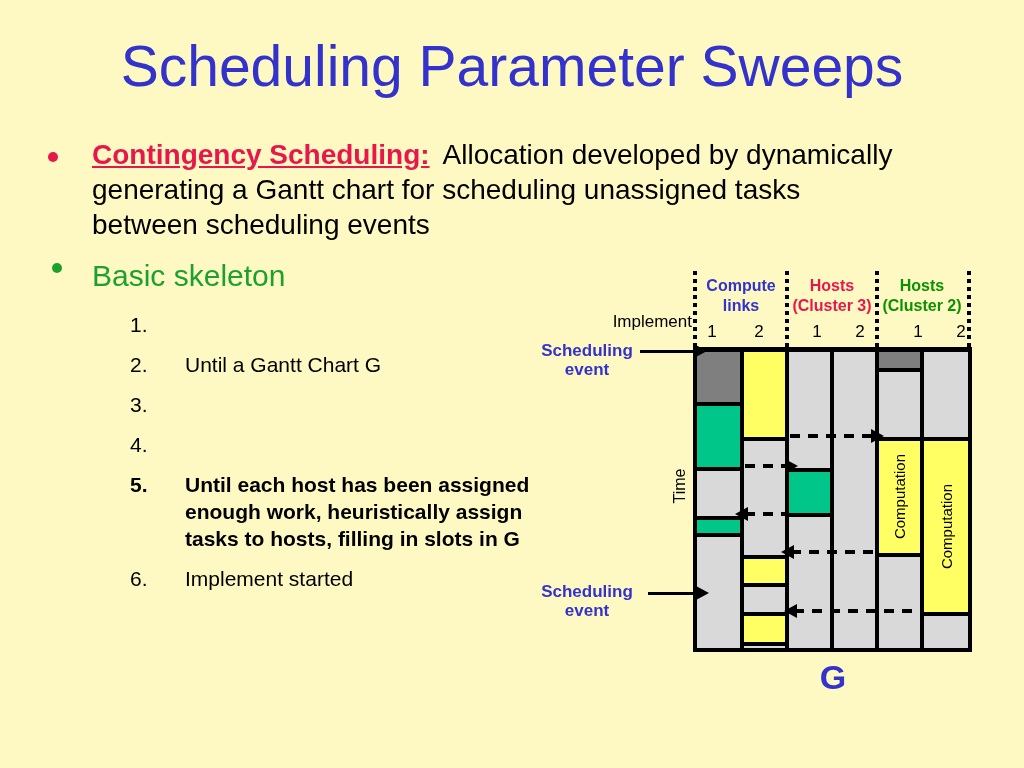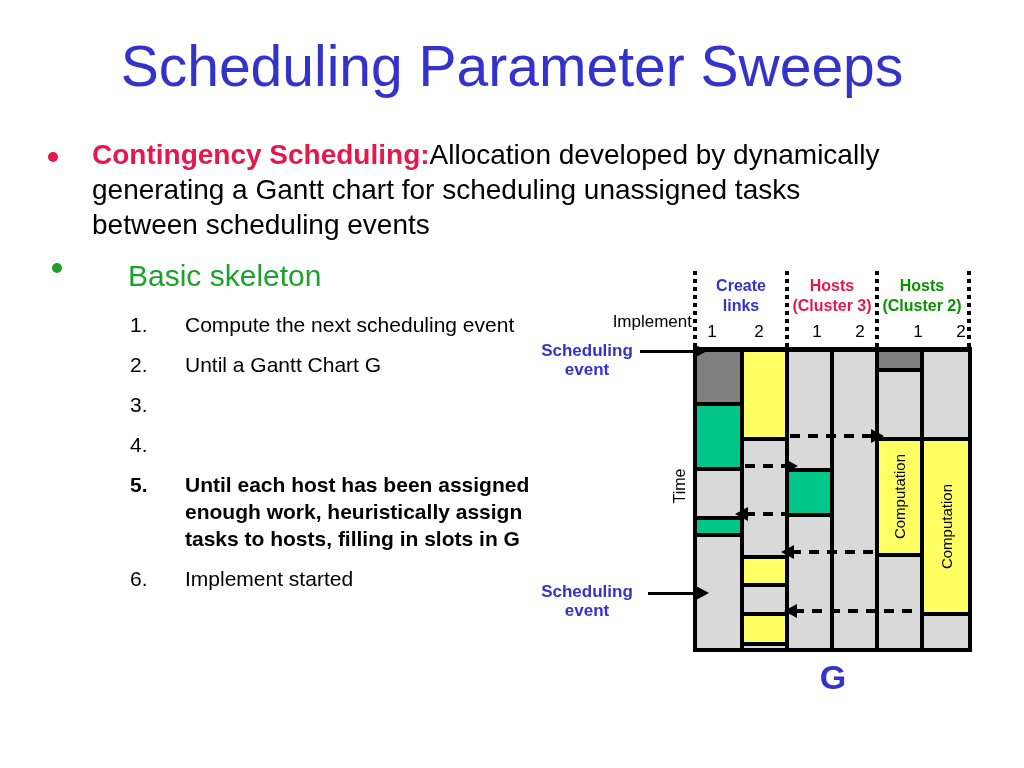--- a/index.html
+++ b/index.html
@@ -1,28 +1,28 @@
 <!DOCTYPE html>
 <html><head>
 <meta charset="utf-8">
 <style>
   html,body{margin:0;padding:0;background:#888;}
-  #slide{position:relative;width:1024px;height:768px;background:#ffffff;overflow:hidden;
+  #slide{position:relative;width:1024px;height:768px;background:#fef9c3;overflow:hidden;
          font-family:"Liberation Sans","DejaVu Sans",sans-serif;color:#000;}
   .abs{position:absolute;}
   .prewrap{white-space:pre-line;}
   
   #title{top:36px;left:0;width:1024px;text-align:center;font-size:57px;line-height:60px;color:#3333cc;}
   
   .dot{width:10px;height:10px;border-radius:50%;}
   #b1dot{left:48px;top:152px;background:#e8174b;}
   #b2dot{left:52px;top:263px;background:#1ca12c;}
   #bullet1-text{left:92px;top:137px;width:850px;font-size:28px;line-height:35px;}
-  #bullet1-text .lead{color:#e8174b;font-weight:bold;}
-  #bullet2-text{left:92px;top:257px;font-size:30px;line-height:38px;color:#1ca12c;margin-left:36px;}
+  #bullet1-text .lead{color:#e8174b;font-weight:bold;margin-right:13px;text-decoration:underline;}
+  #bullet2-text{left:92px;top:257px;font-size:30px;line-height:38px;color:#1ca12c;}
   
   #steps{left:130px;top:311px;width:450px;}
   .step{display:flex;margin-bottom:13px;font-size:21px;line-height:27px;}
   .snum{width:55px;flex:none;}
   .stext{flex:1;}
   .bold{font-weight:bold;}
   
   #resources-label{left:592px;top:312px;width:100px;text-align:right;font-size:17px;}
   #time-label{left:651px;top:476px;width:60px;height:20px;text-align:center;font-size:16px;
               transform:rotate(-90deg);}
@@ -61,21 +61,20 @@
 generating a Gantt chart for scheduling unassigned tasks
 between scheduling events</span>
   </div>
 
   <div id="b2dot" class="abs dot"></div>
   <div id="bullet2-text" class="abs">Basic skeleton</div>
 
   <div id="steps" class="abs">
     <div class="step">
       <div class="snum">1.</div>
-      <div class="stext prewrap">Compute the next scheduling event</div>
     </div>
     <div class="step">
       <div class="snum">2.</div>
       <div class="stext prewrap">Until a Gantt Chart G</div>
     </div>
     <div class="step">
       <div class="snum">3.</div>
     </div>
     <div class="step">
       <div class="snum">4.</div>
@@ -90,21 +89,21 @@
       <div class="snum">6.</div>
       <div class="stext prewrap">Implement started</div>
     </div>
   </div>
 
   <div id="resources-label" class="abs">Implement</div>
   <div id="time-label" class="abs">Time</div>
   <div id="g-label" class="abs">G</div>
 
   <div id="grp0" class="abs grp">
-    <div>Create</div>
+    <div>Compute</div>
     <div>links</div>
   </div>
   <div id="grp1" class="abs grp">
     <div>Hosts</div>
     <div>(Cluster 3)</div>
   </div>
   <div id="grp2" class="abs grp">
     <div>Hosts</div>
     <div>(Cluster 2)</div>
   </div>

